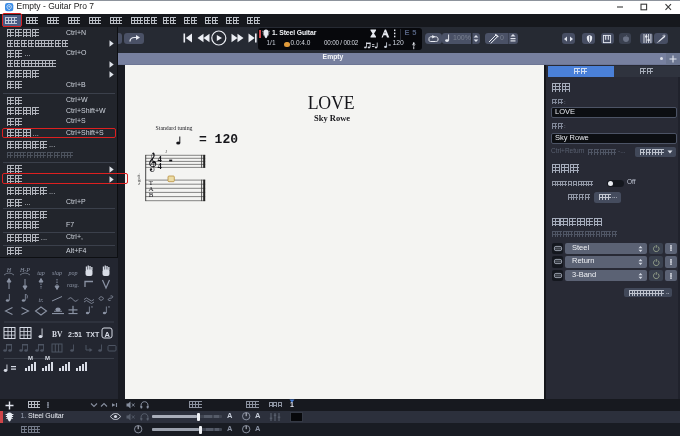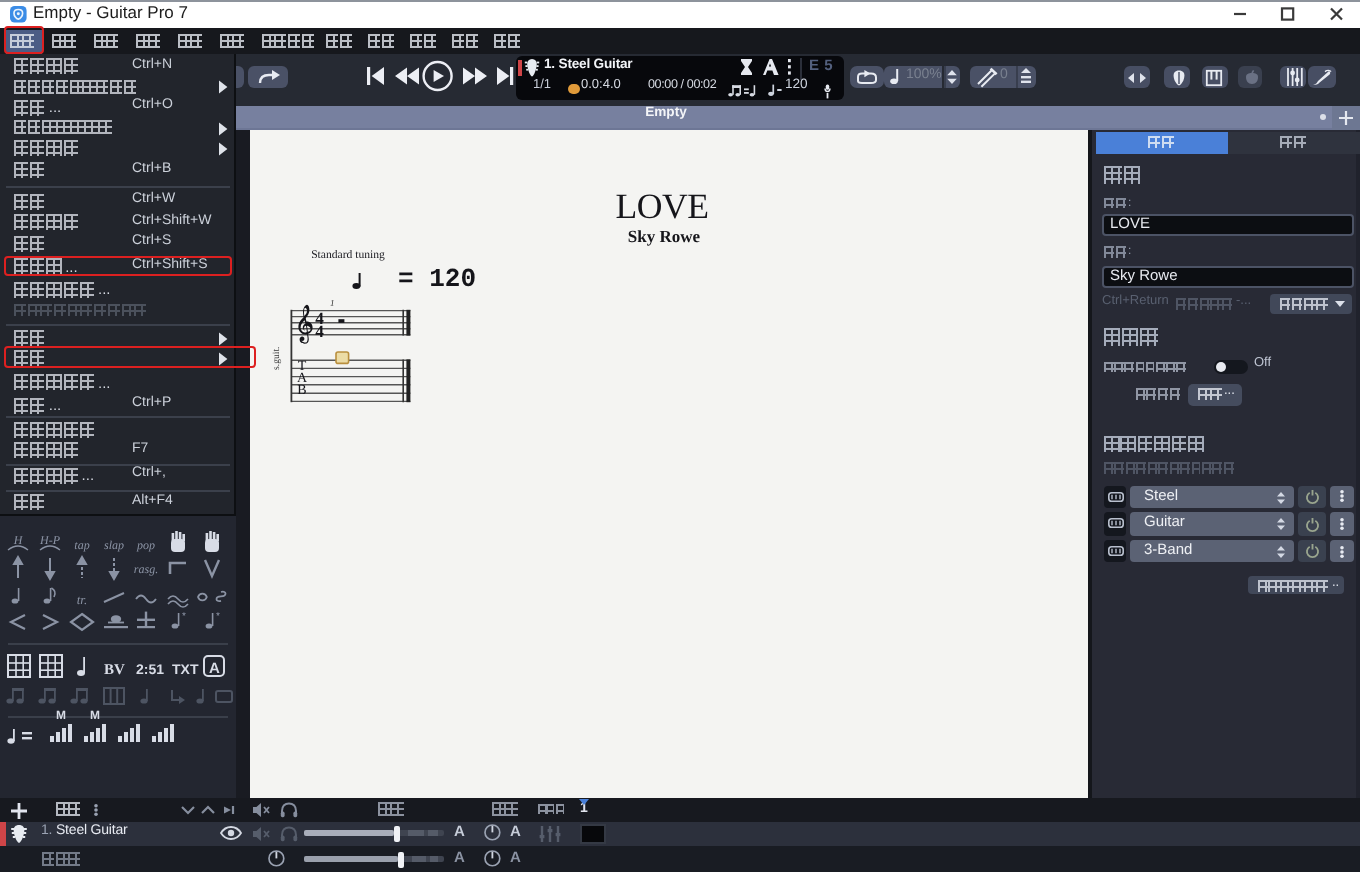--- a/index.html
+++ b/index.html
@@ -432,21 +432,21 @@
       </g>
     </svg>
     <div class="b" style="left:551.5px;top:256.2px;width:11.5px;height:11.4px;background:#14171e;border-radius:2px"></div>
     <svg style="left:553.5px;top:259.4px" width="8" height="5" viewBox="0 0 8 5">
       <rect x="0.4" y="0.4" width="7.2" height="4.2" rx="1.4" fill="none" stroke="#b9c0ce" stroke-width="0.8"></rect>
       <line x1="2" y1="1.4" x2="2" y2="3.6" stroke="#b9c0ce" stroke-width="0.7"></line>
       <line x1="4" y1="1.4" x2="4" y2="3.6" stroke="#b9c0ce" stroke-width="0.7"></line>
       <line x1="6" y1="1.4" x2="6" y2="3.6" stroke="#b9c0ce" stroke-width="0.7"></line>
     </svg>
     <div class="b" style="left:564.5px;top:256.2px;width:82px;height:11.4px;background:#5b6274;border-radius:2px"></div>
-    <div class="t" style="left:572px;top:257.1px;font-size:7.5px;color:#eef0f4;font-family:'Liberation Sans',sans-serif;line-height:7.5px;">Guitar</div>
+    <div class="t" style="left:572px;top:257.1px;font-size:7.5px;color:#eef0f4;font-family:'Liberation Sans',sans-serif;line-height:7.5px;">Return</div>
     <svg style="left:638px;top:259.2px" width="5" height="6" viewBox="0 0 5 6">
       <path d="M2.5 0 L4.5 2.2 L0.5 2.2 Z M2.5 6 L0.5 3.8 L4.5 3.8 Z" fill="#d4d9e4"></path>
     </svg>
     <div class="b" style="left:649px;top:256.2px;width:13.5px;height:11.4px;background:#3a414f;border-radius:2px"></div>
     <svg style="left:652.5px;top:258.7px" width="6.5" height="6.5" viewBox="0 0 7 7">
       <path d="M2 1.5 A3 3 0 1 0 5 1.5 M3.5 0 L3.5 3" stroke="#99a58e" stroke-width="1" fill="none"></path>
     </svg>
     <div class="b" style="left:664.5px;top:256.2px;width:12px;height:11.4px;background:#5b6274;border-radius:2px"></div>
     <svg style="left:669.5px;top:258.9px" width="2" height="6" viewBox="0 0 2 6">
       <g fill="#e8ebf2">

